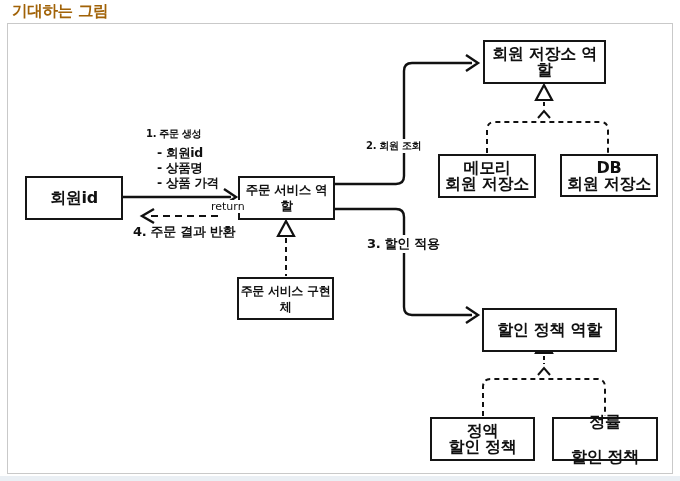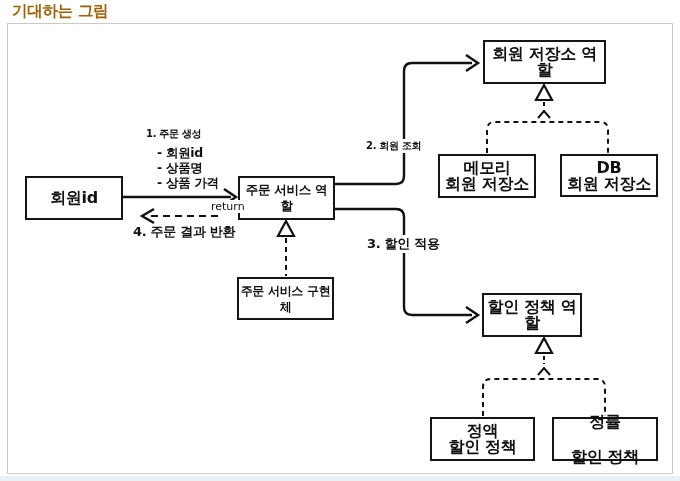--- a/index.html
+++ b/index.html
@@ -28,21 +28,21 @@
     display:flex;flex-direction:column;align-items:center;justify-content:center;
     text-align:center;font-weight:700;font-size:16px;line-height:16px;
     letter-spacing:-0.3px;color:#111;
   }
   .b-client{left:25px;top:176px;width:98px;height:44px;}
   .b-order-role{left:238px;top:176px;width:97px;height:44px;font-size:12.5px;}
   .b-member-role{left:483px;top:40px;width:123px;height:44px;}
   .b-memory-store{left:438px;top:154px;width:98px;height:44px;}
   .b-db-store{left:560px;top:154px;width:98px;height:43px;}
   .b-order-impl{left:237px;top:277px;width:97px;height:43px;font-size:12px;}
-  .b-discount-role{left:482px;top:293px;width:100px;height:44px;}
+  .b-discount-role{left:482px;top:308px;width:135px;height:44px;}
   .b-fixed-policy{left:430px;top:417px;width:105px;height:44px;}
   .b-rate-policy{left:552px;top:417px;width:106px;height:44px;gap:19px;}
   .lbl{position:absolute;z-index:3;white-space:nowrap;color:#111;}
   .lbl-step1{left:146px;top:127px;font-size:10px;font-weight:700;letter-spacing:-0.3px;}
   .lbl-step1-items{left:157px;top:145px;font-size:12.5px;font-weight:600;line-height:15px;letter-spacing:-0.3px;}
   .lbl-return{left:161px;top:200px;font-size:11px;font-weight:400;background:#fff;padding:0 2px;margin-left:48px;}
   .lbl-step4{left:133px;top:223px;font-size:13px;font-weight:700;letter-spacing:-0.3px;}
   .lbl-step2{left:364px;top:139px;font-size:10px;font-weight:700;background:#fff;padding:0 2px;letter-spacing:-0.3px;}
   .lbl-step3{left:365px;top:235px;font-size:13px;font-weight:700;background:#fff;padding:0 2px;letter-spacing:-0.3px;}
 </style>

